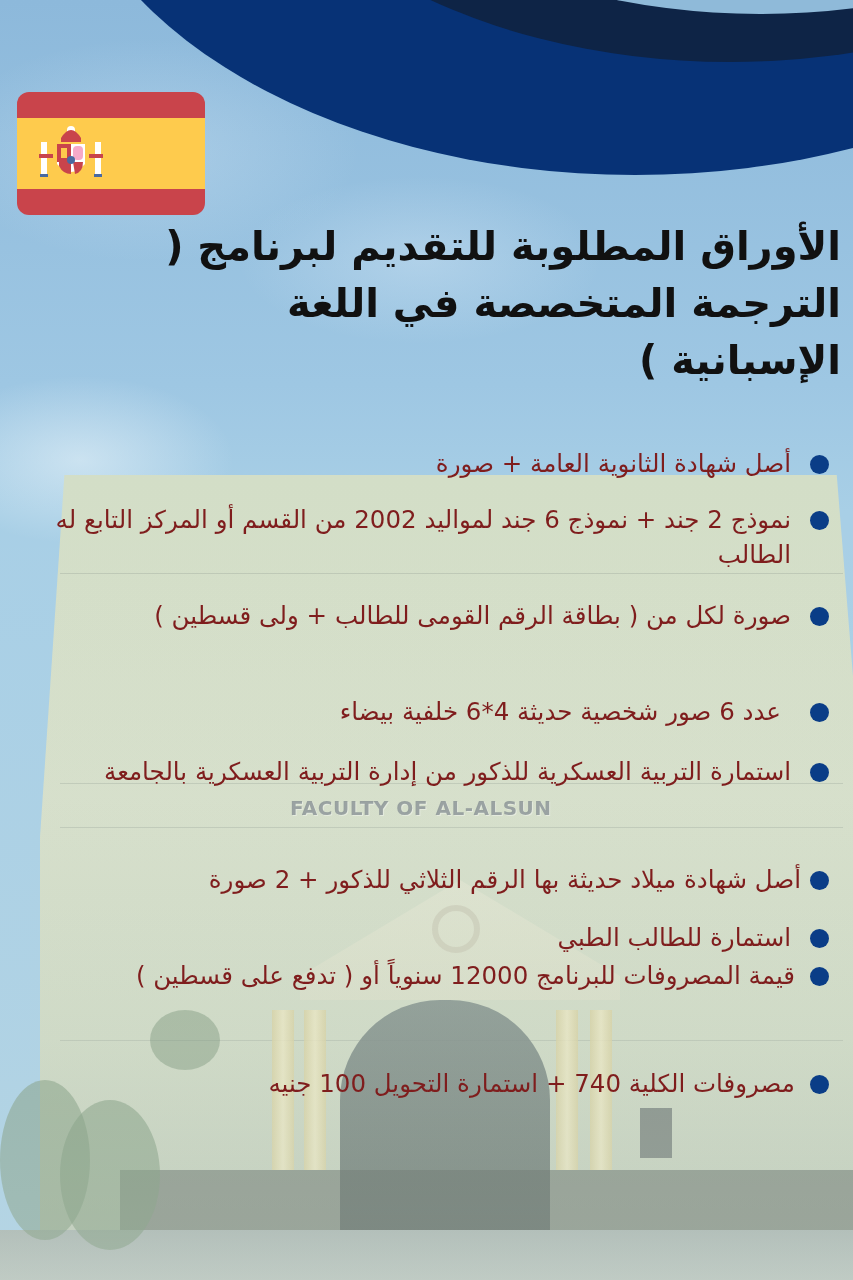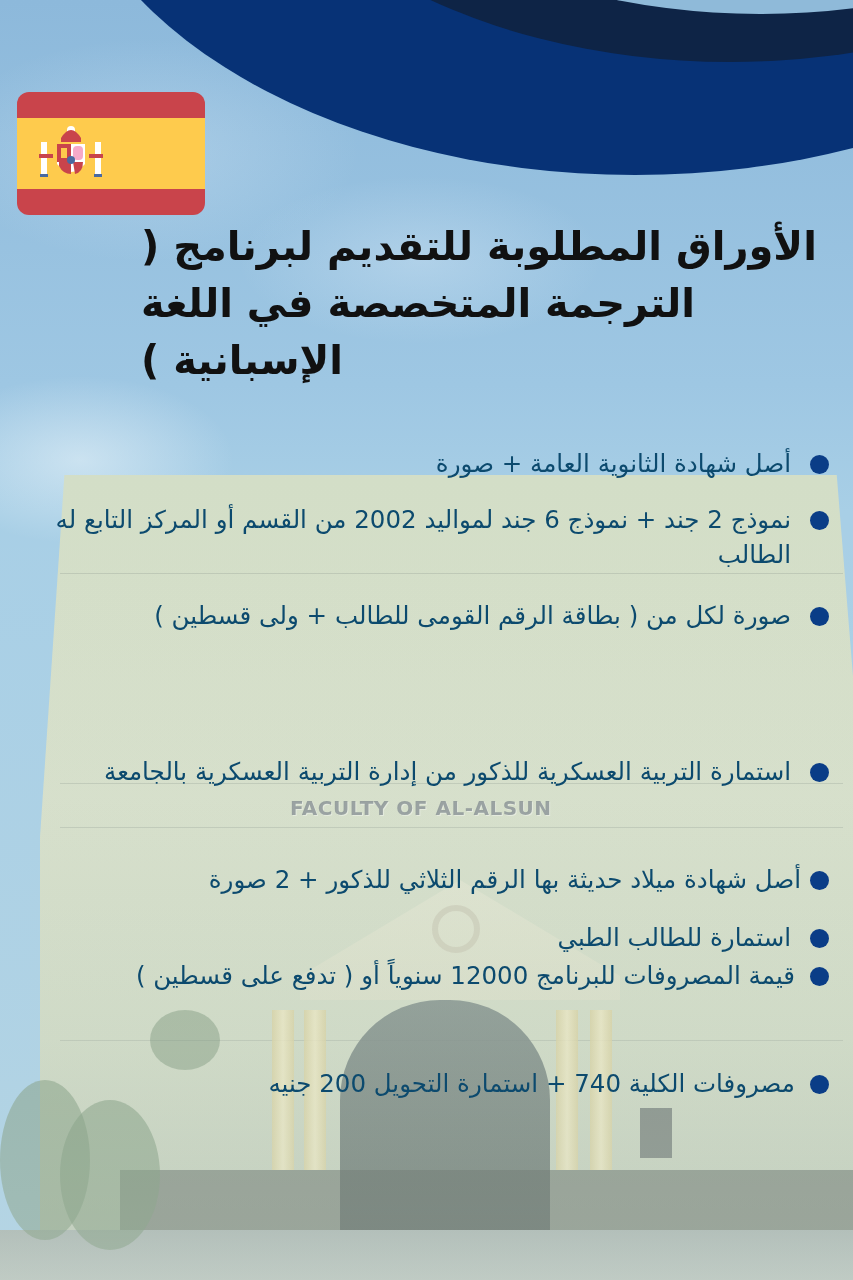--- a/index.html
+++ b/index.html
@@ -64,30 +64,30 @@
     
     .flag {
       position: absolute; left: 17px; top: 92px; width: 188px; height: 123px;
       border-radius: 12px; overflow: hidden;
       background: linear-gradient(180deg, #c9444b 0%, #c9444b 21%, #fecb4d 21%, #fecb4d 79%, #c9444b 79%, #c9444b 100%);
     }
     .flag svg { position: absolute; left: 22px; top: 28px; }
     
     .title {
       position: absolute; right: 12px; top: 218px; width: 700px;
-      direction: rtl; text-align: left;
+      direction: rtl; text-align: right;
       font-family: "DejaVu Sans", sans-serif; font-weight: bold;
       font-size: 40px; line-height: 57px; color: #111;
       margin: 0;
     }
     
     .req-list { position: absolute; left: 0; top: 0; width: 853px; height: 1280px; margin: 0; padding: 0; list-style: none; }
     .req-item {
       position: absolute; direction: rtl; text-align: right;
-      font-family: "DejaVu Sans", sans-serif; font-size: 24.5px; line-height: 35px; color: #0c4a6e;
+      font-family: "DejaVu Sans", sans-serif; font-size: 24.5px; line-height: 35px; color: #7f1d1d;
     }
     .req-item .bullet {
       position: absolute; width: 19px; height: 19px; border-radius: 50%; background: #0a3d87;
     }
     .req-item .txt { display: block; }
   </style>
 </head>
 <body>
 
 <div class="bg-sky"></div>
@@ -146,33 +146,37 @@
     <span class="txt">أصل شهادة الثانوية العامة + صورة</span>
   </li>
   <li class="req-item" style="right:62px; top:502px; width:800px">
     <span class="bullet" style="right:-38px; top:9px"></span>
     <span class="txt">نموذج 2 جند + نموذج 6 جند لمواليد 2002 من القسم أو المركز التابع له الطالب</span>
   </li>
   <li class="req-item" style="right:62px; top:598px; width:660px">
     <span class="bullet" style="right:-38px; top:9px"></span>
     <span class="txt">صورة لكل من ( بطاقة الرقم القومى للطالب  + ولى قسطين  )</span>
   </li>
+  <li class="req-item" style="right:72px; top:694px; width:700px">
+    <span class="bullet" style="right:-48px; top:9px"></span>
+    <span class="txt">عدد 6 صور شخصية حديثة 4*6 خلفية بيضاء</span>
+  </li>
   <li class="req-item" style="right:62px; top:754px; width:800px">
     <span class="bullet" style="right:-38px; top:9px"></span>
     <span class="txt">استمارة التربية العسكرية للذكور من إدارة التربية العسكرية بالجامعة</span>
   </li>
   <li class="req-item" style="right:52px; top:862px; width:800px">
     <span class="bullet" style="right:-28px; top:9px"></span>
     <span class="txt">أصل شهادة ميلاد حديثة بها الرقم الثلاثي للذكور + 2 صورة</span>
   </li>
   <li class="req-item" style="right:62px; top:920px; width:700px">
     <span class="bullet" style="right:-38px; top:9px"></span>
     <span class="txt">استمارة للطالب الطبي</span>
   </li>
   <li class="req-item" style="right:58px; top:958px; width:745px">
     <span class="bullet" style="right:-34px; top:9px"></span>
     <span class="txt">قيمة المصروفات للبرنامج 12000 سنوياً أو ( تدفع على قسطين )</span>
   </li>
   <li class="req-item" style="right:58px; top:1066px; width:745px">
     <span class="bullet" style="right:-34px; top:9px"></span>
-    <span class="txt">مصروفات الكلية 740 + استمارة التحويل 200 جنيه</span>
+    <span class="txt">مصروفات الكلية 740 + استمارة التحويل 100 جنيه</span>
   </li>
 </ul>
 
 </body></html>

